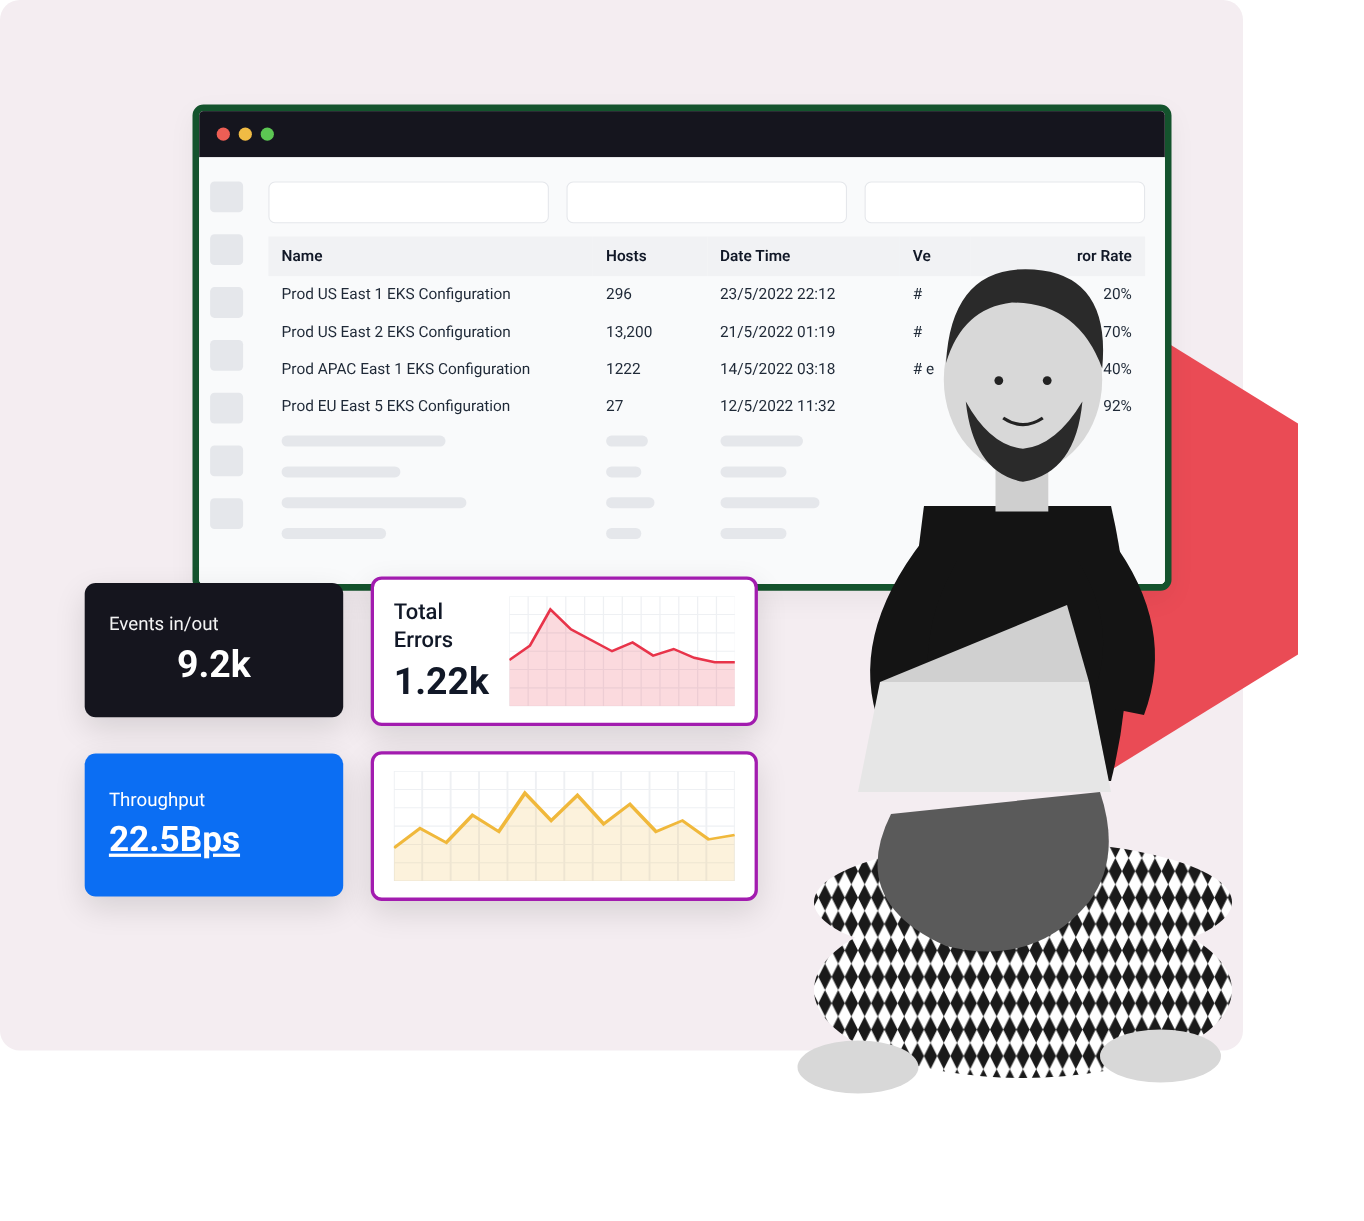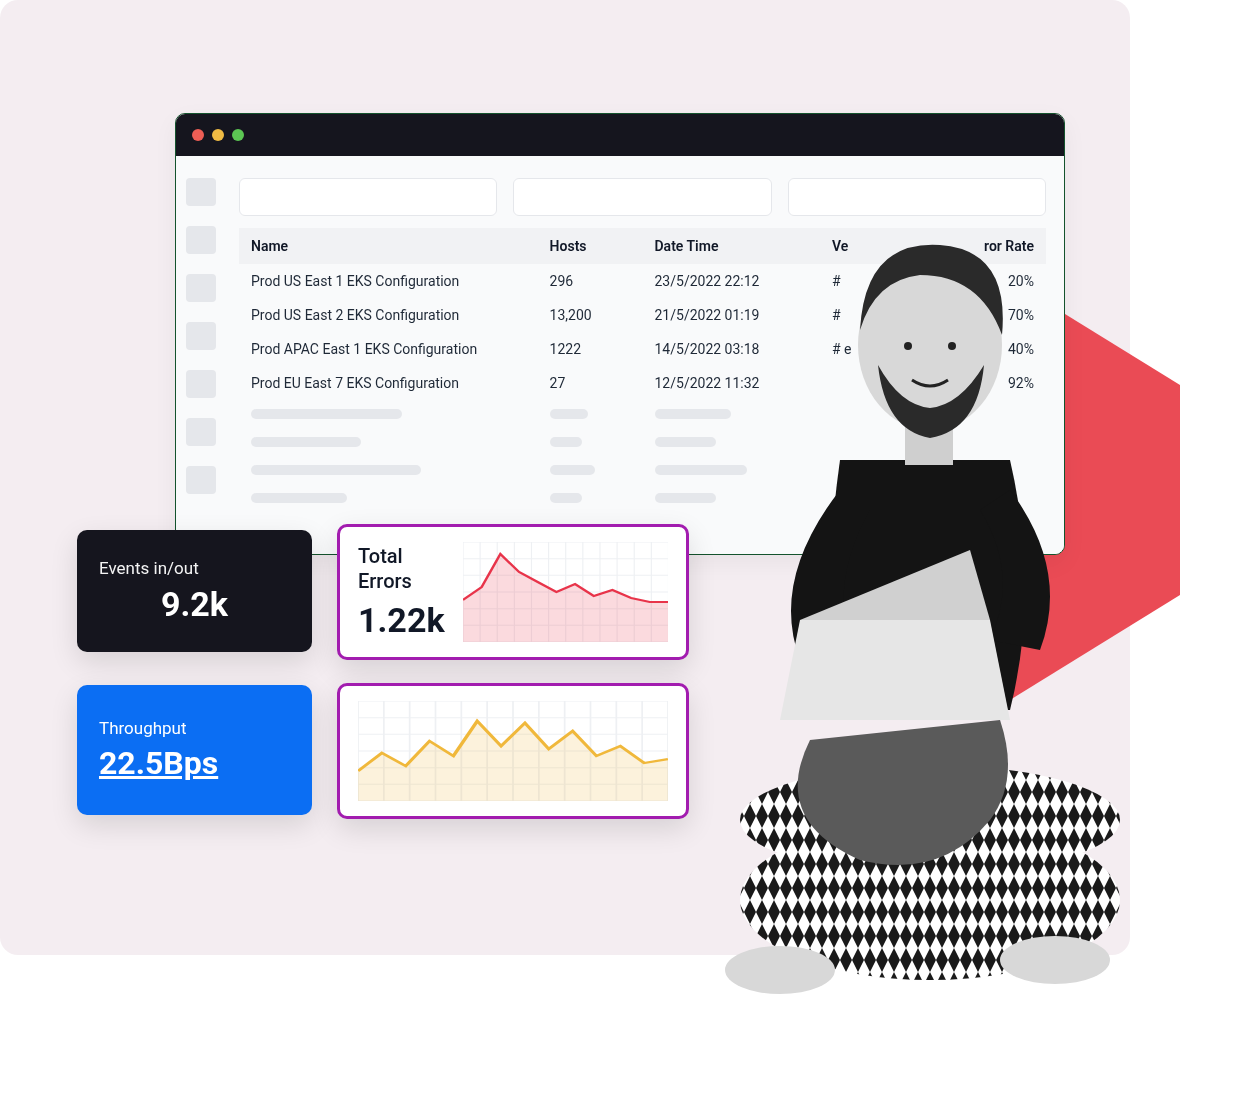--- a/index.html
+++ b/index.html
@@ -25,25 +25,25 @@
     top: 280px;
     width: 340px;
     height: 420px;
     clip-path: polygon(50% 0%, 100% 25%, 100% 75%, 50% 100%, 0% 75%, 0% 25%);
     background: #ea4b55;
   }
   
   .window {
     position: absolute;
     left: 175px;
-    top: 113px;
+    top: 95px;
     width: 890px;
     height: 442px;
     background: #fff;
-    border: 1px solid #14532d;
+    border: 6px solid #14532d;
     border-radius: 10px;
     box-shadow: 0 8px 24px rgba(0,0,0,.05);
     overflow: hidden;
   }
   .titlebar {
     height: 42px;
     background: #15151e;
     display: flex;
     align-items: center;
     padding: 0 16px;
@@ -259,21 +259,21 @@
               <td>
                 <div class="bar-cell">
                   <div class="bar-track">
                     <div class="bar-fill" style="width:40%;background:#a5b0c2"></div>
                   </div>
                   <span style="min-width:38px;text-align:right">40%</span>
                 </div>
               </td>
             </tr>
             <tr>
-              <td>Prod EU East 7 EKS Configuration</td>
+              <td>Prod EU East 5 EKS Configuration</td>
               <td>27</td>
               <td>12/5/2022  11:32</td>
               <td></td>
               <td>
                 <div class="bar-cell">
                   <div class="bar-track">
                     <div class="bar-fill" style="width:92%;background:#6b7688"></div>
                   </div>
                   <span style="min-width:38px;text-align:right">92%</span>
                 </div>

